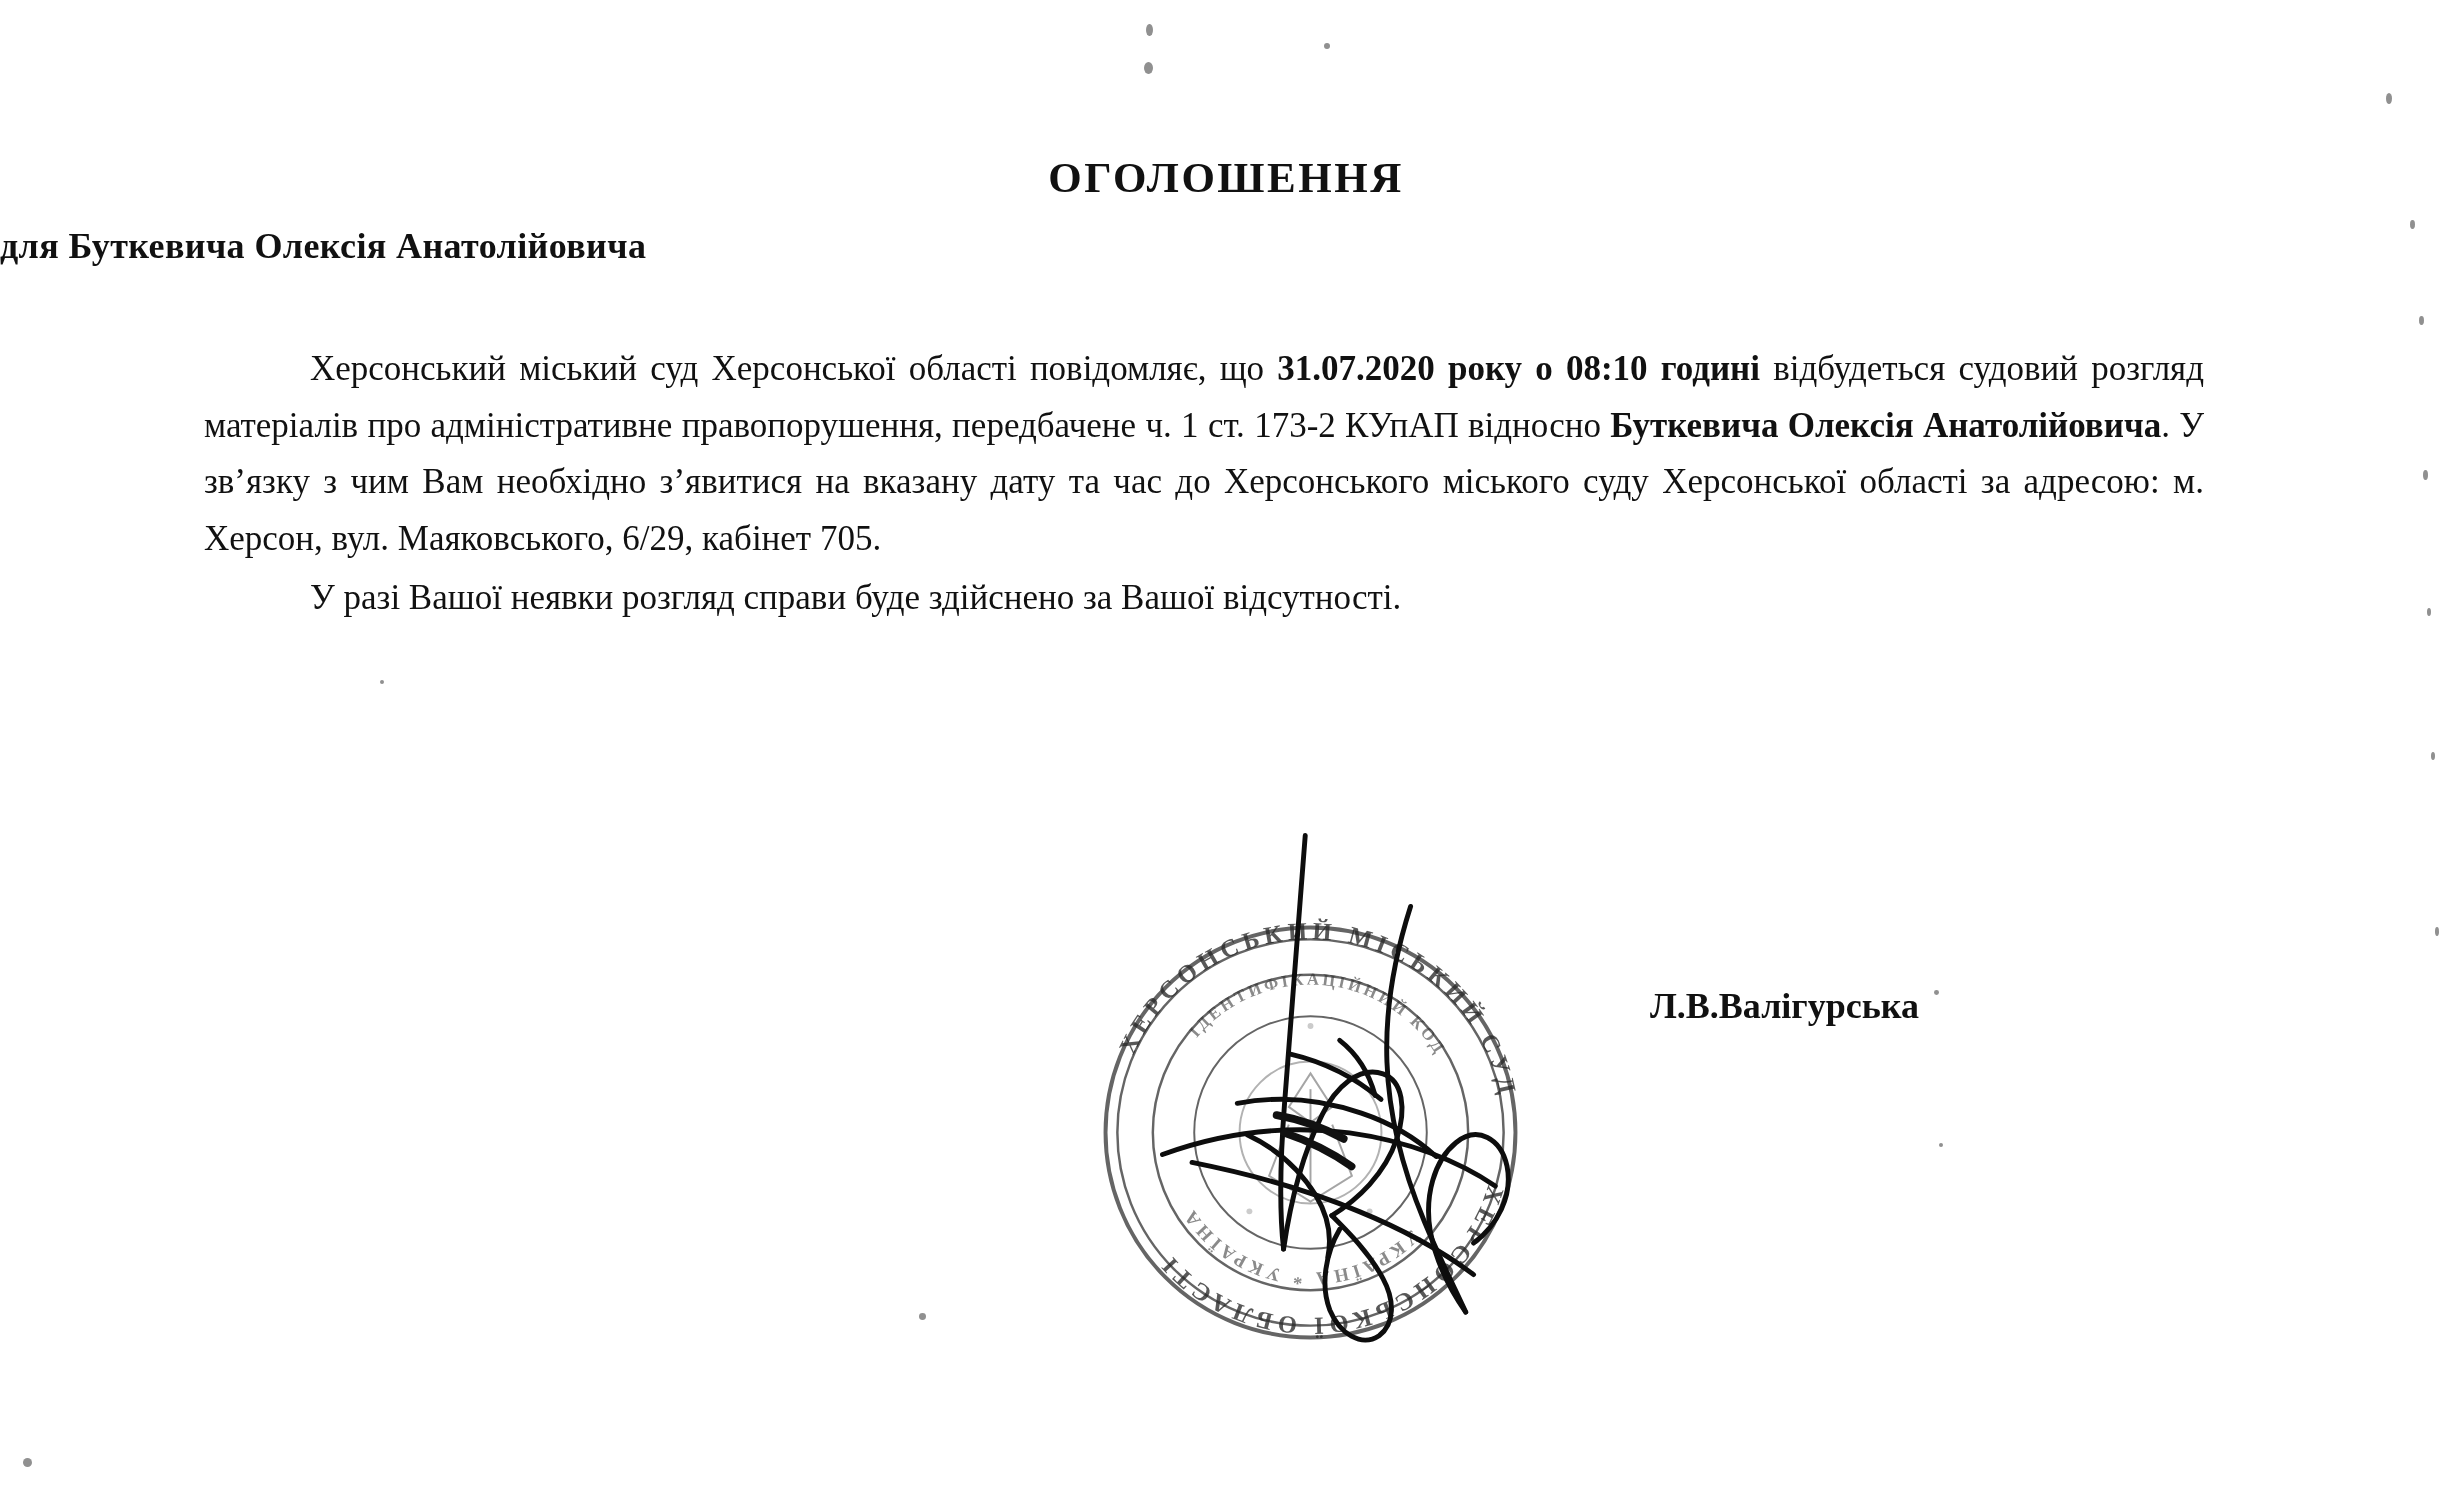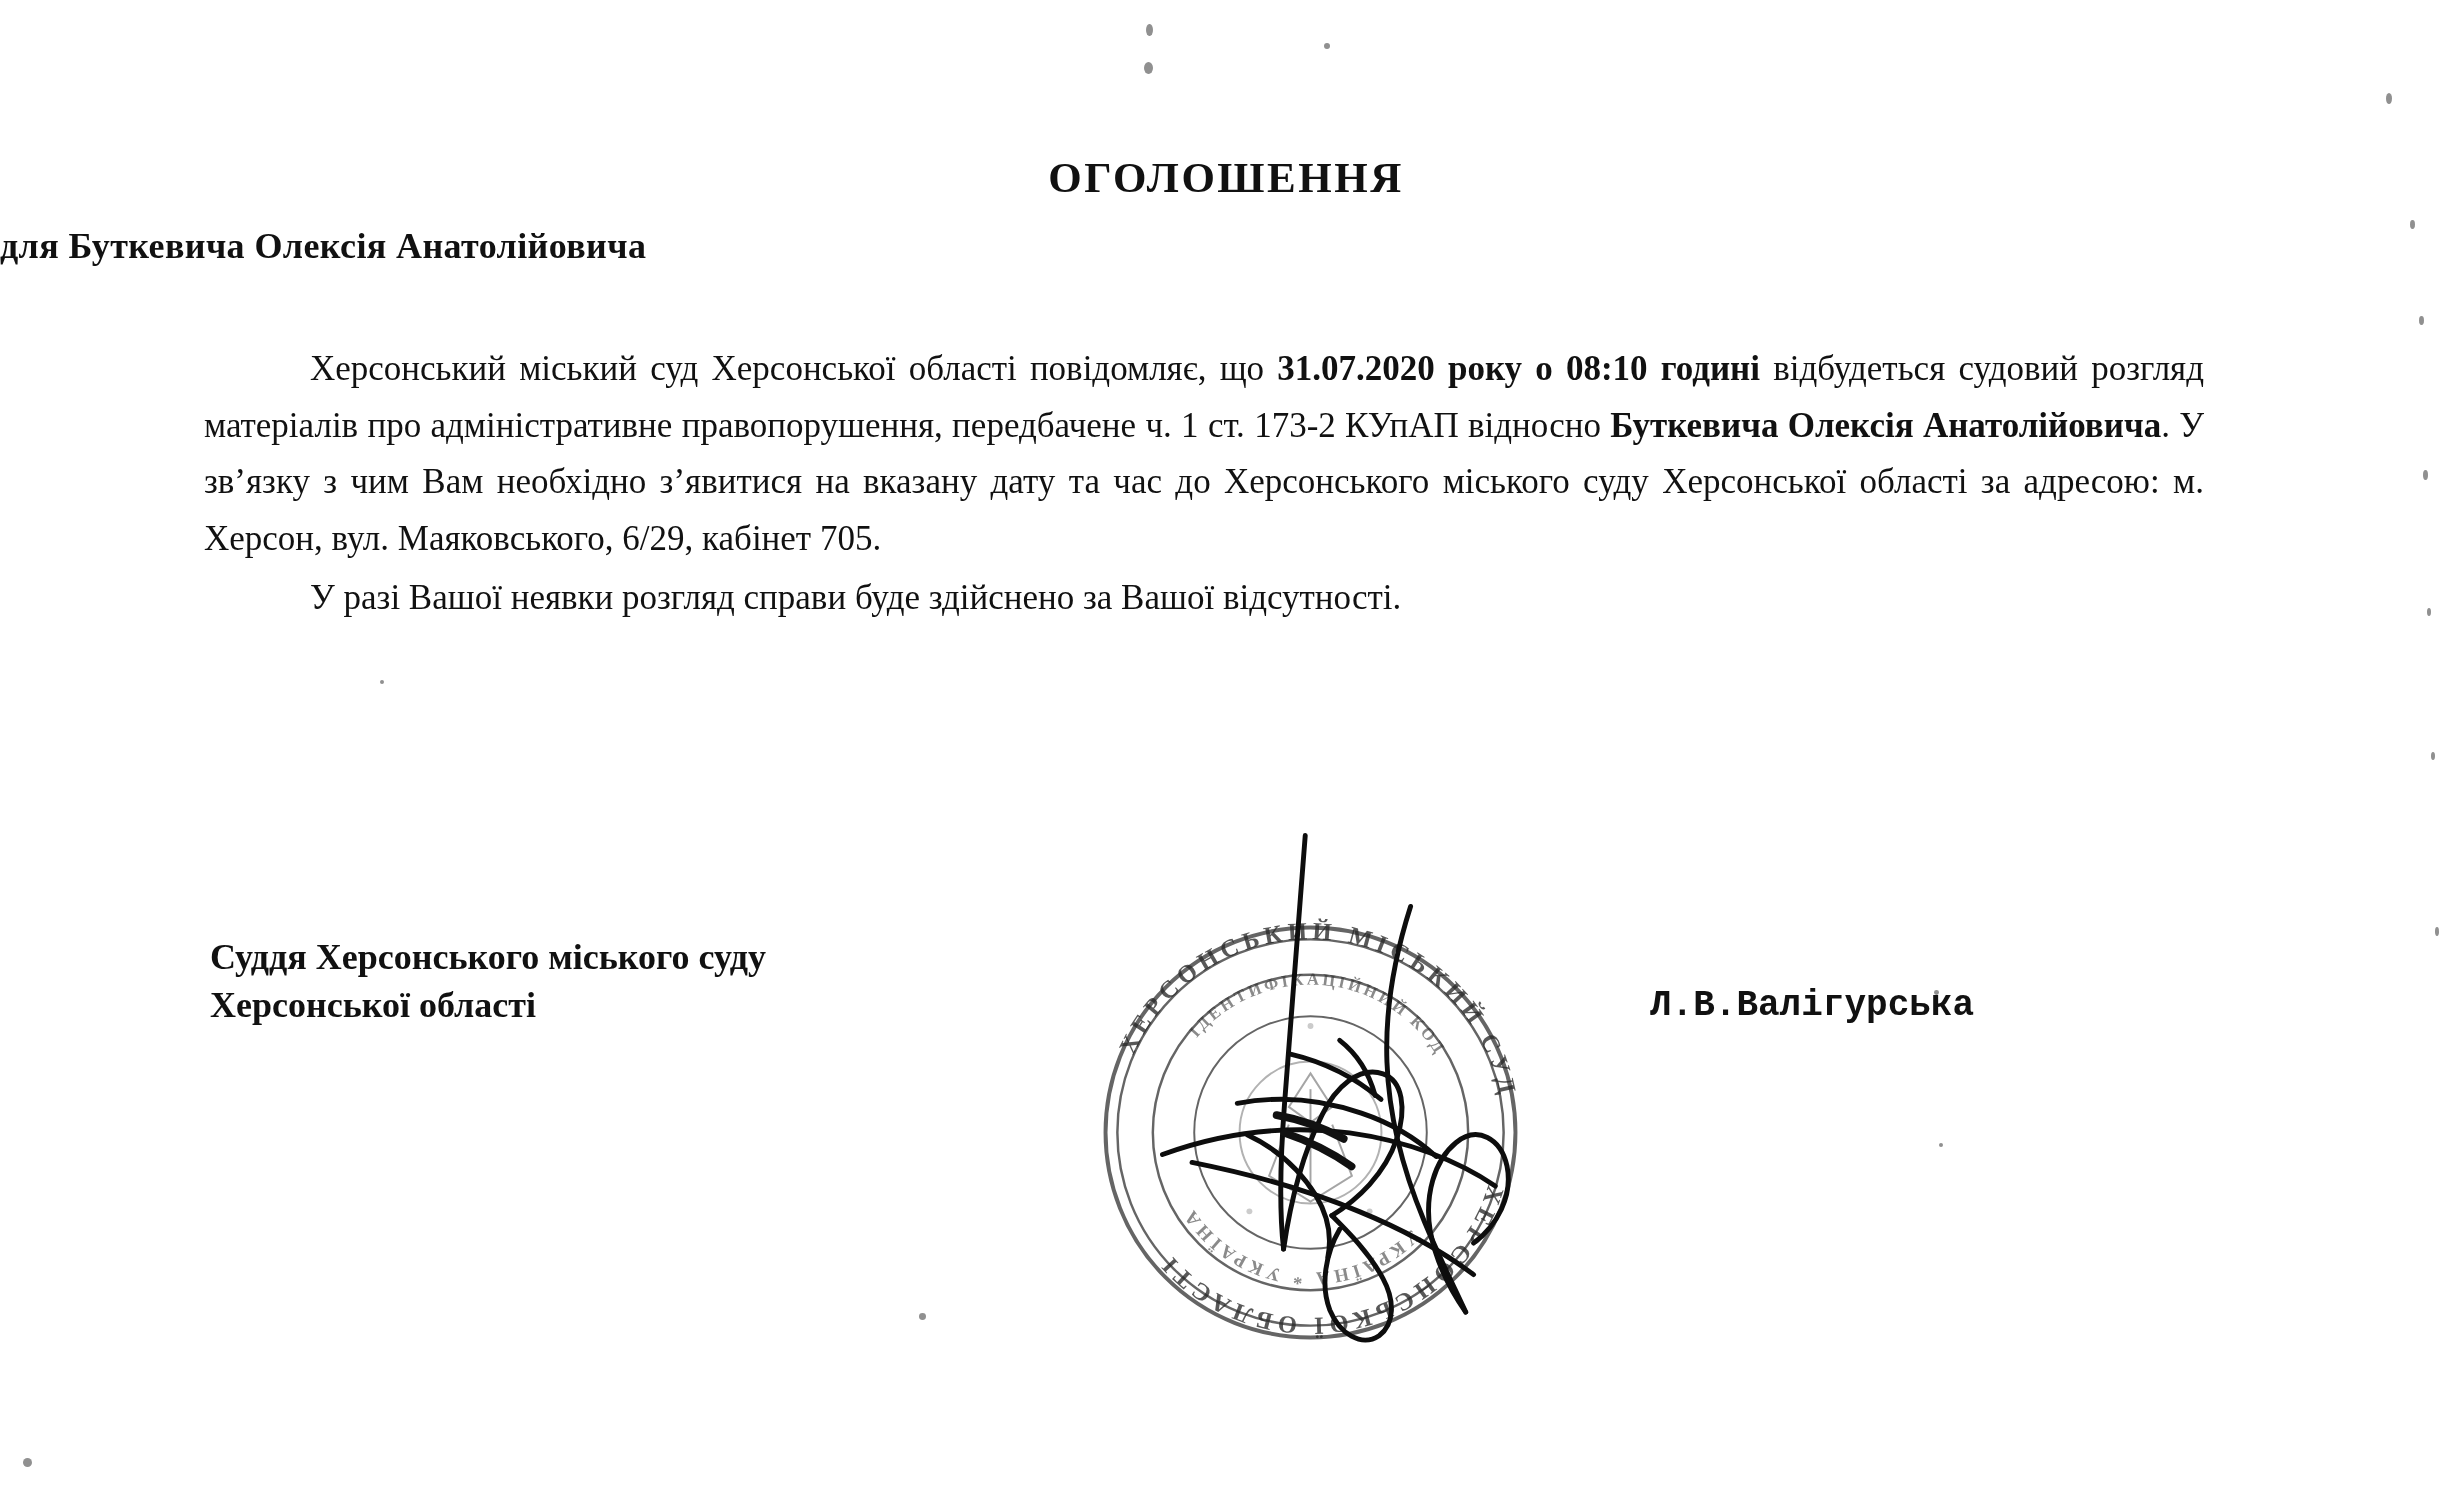--- a/index.html
+++ b/index.html
@@ -89,21 +89,20 @@
     font-size: 36px;
     line-height: 1.32;
     white-space: pre-line;
   }
   .sig-right {
     position: absolute;
     left: 1650px;
     top: 985px;
     font-weight: bold;
     font-size: 36px;
-    font-family: Liberation Mono, monospace;
   }
 
   
   .stamp {
     position: absolute;
     left: 1074px;
     top: 896px;
     width: 473px;
     height: 473px;
   }
@@ -143,22 +142,20 @@
   <div class="doc-title">ОГОЛОШЕННЯ</div>
 
   <div class="doc-subtitle">для  Буткевича Олексія Анатолійовича</div>
 
   <div class="body-block">
     <p class="para justify-all"><span class="indent"></span><span>Херсонський міський суд Херсонської області  повідомляє, що </span><span class="b">31.07.2020 року о 08:10 годині</span><span> відбудеться судовий розгляд матеріалів про адміністративне правопорушення, передбачене ч. 1 ст. 173-2 КУпАП відносно </span><span class="b">Буткевича Олексія Анатолійовича</span><span>. У зв’язку з чим Вам необхідно з’явитися на вказану дату та час до Херсонського міського суду Херсонської області за адресою: м. Херсон, вул. Маяковського, 6/29, кабінет 705.</span></p>
 
     <p class="para2"><span class="indent"></span><span>У разі Вашої неявки розгляд справи буде здійснено за Вашої відсутності.</span></p>
   </div>
 
-  <div class="sig-left">Суддя Херсонського міського суду
-Херсонської області</div>
 
   <div class="sig-right">Л.В.Валігурська</div>
 
   <div class="stamp">
     <svg viewBox="0 0 480 480" width="473" height="473" aria-hidden="true">
       <defs>
         <path id="arcOuter" d="M 240,240 m -196,0 a 196,196 0 1,1 392,0" fill="none"></path>
         <path id="arcOuterBottom" d="M 240,240 m 188,0 a 188,188 0 1,1 -376,0" fill="none"></path>
         <path id="arcInner" d="M 240,240 m -150,0 a 150,150 0 1,1 300,0" fill="none"></path>
         <path id="arcInnerBottom" d="M 240,240 m 142,0 a 142,142 0 1,1 -284,0" fill="none"></path>

